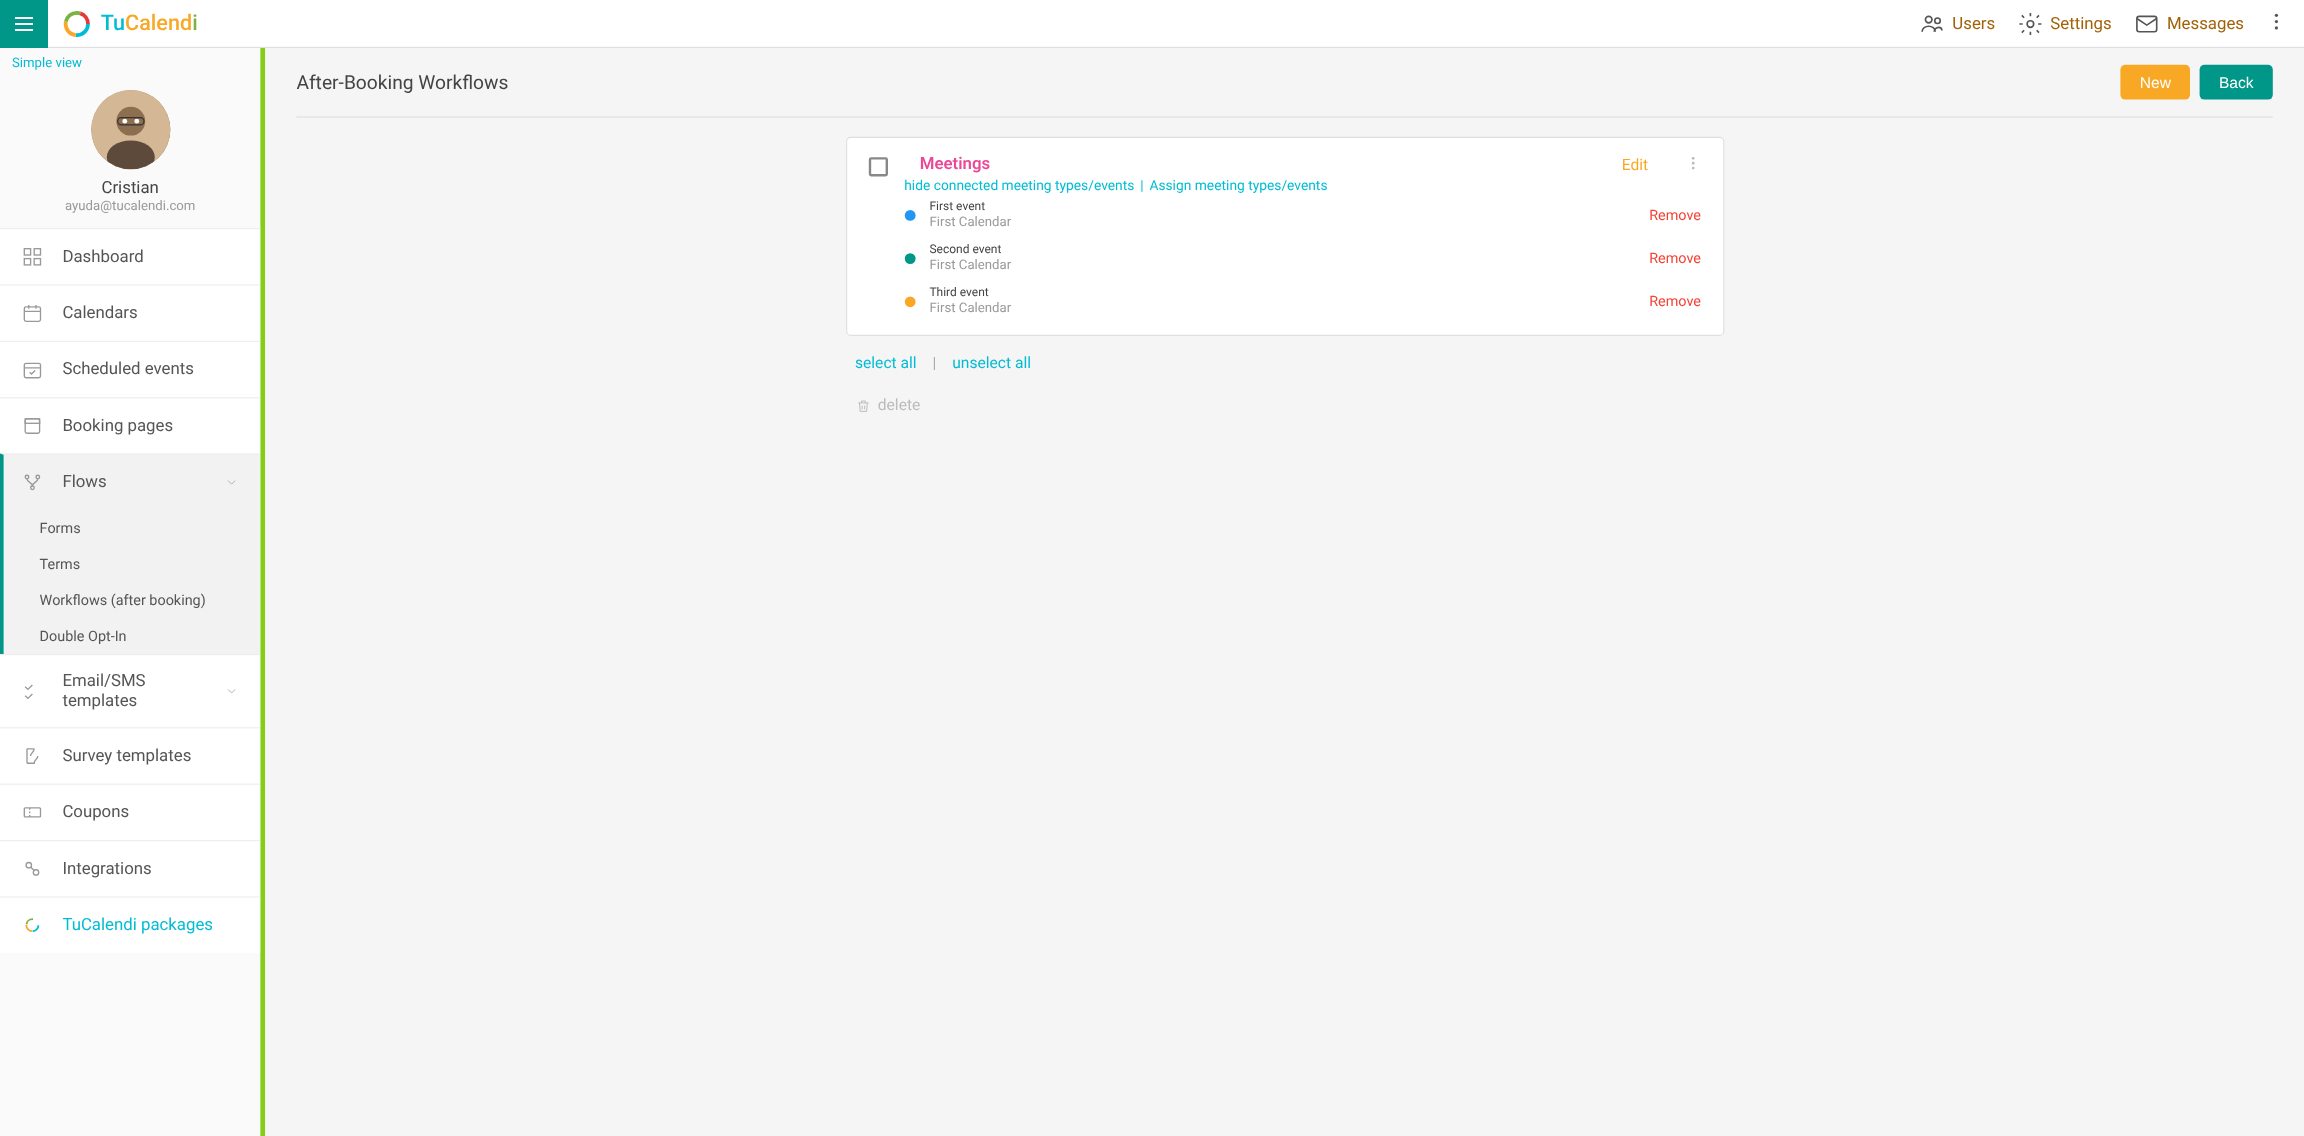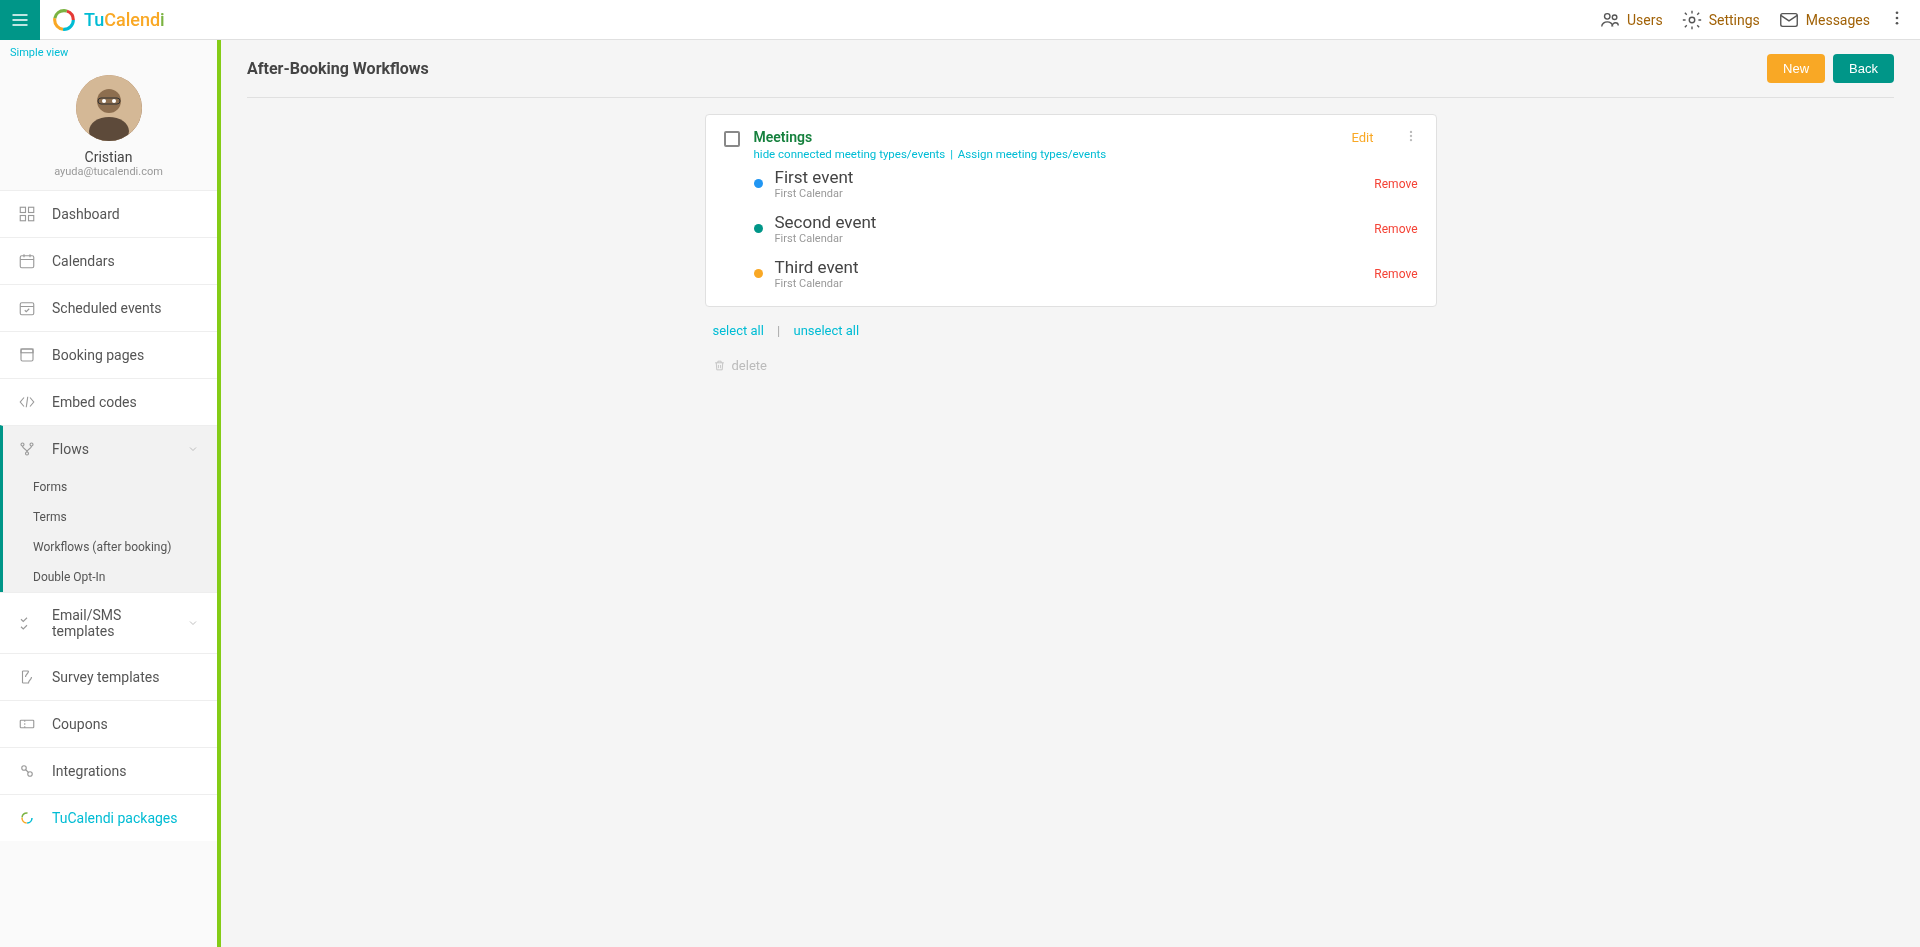--- a/index.html
+++ b/index.html
@@ -32,42 +32,42 @@
 .nav-item:first-of-type { border-top: 1px solid #eee;}
 .nav-item svg { width: 18px; height: 18px; stroke: #999; fill: none; stroke-width: 1.5; flex-shrink: 0; }
 .nav-item.active-group { background: #f2f2f2; border-left: 3px solid #009688; padding-left: 15px; }
 .nav-item .chev { margin-left: auto; width: 12px; height: 12px; stroke: #aaa; }
 .sub-item { padding: 8px 18px 8px 30px; font-size: 12px; color: #555; cursor: pointer; background:#f2f2f2; border-left: 3px solid #009688;}
 .nav-item.special { color: #00bcd4; align-items: center; }
 .nav-item.special svg { stroke: #f9a825; }
 
 .main { flex: 1; background: #f5f5f5; padding: 14px 26px; overflow-y: auto; }
 .page-head { display: flex; align-items: center; border-bottom: 1px solid #e0e0e0; padding-bottom: 14px; margin-bottom: 16px; }
-.page-title { font-size: 16px; font-weight: 700; color: #444; }
+.page-title { font-size: 16px; font-weight: 400; color: #444; }
 .page-actions { margin-left: auto; display: flex; gap: 8px; justify-content: space-between; }
 .btn { padding: 7px 16px; border-radius: 4px; font-size: 13px; color: #fff; cursor: pointer; border: none; }
 .btn-new { background: #f9a825; }
 .btn-back { background: #009688; }
 
 .card { width: 732px; margin: 0 auto; background: #fff; border: 1px solid #e0e0e0; border-radius: 4px; padding: 14px 18px 10px; }
 .card-head { display: flex; align-items: flex-start; gap: 14px; }
 .checkbox { width: 16px; height: 16px; border: 2px solid #888; border-radius: 2px; margin-top: 2px; flex-shrink: 0; }
 .card-title-block { flex: 1; }
-.card-title { font-size: 14px; font-weight: 600; color: #15803d; }
+.card-title { font-size: 14px; font-weight: 600; color: #ec4899; margin-left: 13px; }
 .card-links { font-size: 11.5px; margin-top: 2px; }
 .card-links a { color: #00bcd4; text-decoration: none; }
 .sep-bar { color: #00bcd4; margin: 0 2px;}
 .card-right { display: flex; align-items: center; gap: 30px; }
 .edit-link { color: #f9a825; font-size: 13px; cursor: pointer; }
 .kebab svg { width: 14px; height: 14px; fill: #bbb; cursor: pointer; }
 
 .event-row { display: flex; align-items: center; padding: 6px 0 6px 30px; }
 .dot { width: 9px; height: 9px; border-radius: 50%; margin-right: 12px; flex-shrink: 0; }
 .event-info { flex: 1; }
-.event-name { font-size: 17px; color: #444; }
+.event-name { font-size: 10px; color: #444; }
 .event-cal { font-size: 11px; color: #999; }
 .remove { color: #f44336; font-size: 12px; cursor: pointer; }
 
 .below-card { width: 732px; margin: 16px auto 0; padding: 0 8px; }
 .select-links { font-size: 13px; }
 .select-links a { color: #00bcd4; text-decoration: none; }
 .select-sep { color: #aaa; margin: 0 10px; }
 .delete-link { display: flex; align-items: center; gap: 6px; font-size: 13px; color: #bbb; margin-top: 20px; cursor: pointer; }
 .delete-link svg { width: 13px; height: 13px; stroke: #bbb; fill: none; stroke-width: 1.5; }
 </style>
@@ -165,26 +165,20 @@
         </svg>
       <span>Scheduled events</span>
     </div>
     <div class="nav-item">
       <svg viewBox="0 0 24 24">
           <rect x="4" y="4" width="16" height="16" rx="2"></rect>
           <rect x="4" y="4" width="16" height="5"></rect>
         </svg>
       <span>Booking pages</span>
     </div>
-    <div class="nav-item">
-      <svg viewBox="0 0 24 24">
-          <path d="M8 6l-5 6 5 6M16 6l5 6-5 6M13 5l-2 14"></path>
-        </svg>
-      <span>Embed codes</span>
-    </div>
     <div class="nav-item active-group">
       <svg viewBox="0 0 24 24">
           <circle cx="6" cy="6" r="2"></circle>
           <circle cx="18" cy="6" r="2"></circle>
           <circle cx="12" cy="18" r="2"></circle>
           <path d="M6 8c0 4 6 4 6 8M18 8c0 4-6 4-6 8"></path>
         </svg>
       <span>Flows</span>
       <svg class="chev" viewBox="0 0 24 24">
           <path d="M6 9l6 6 6-6"></path>

